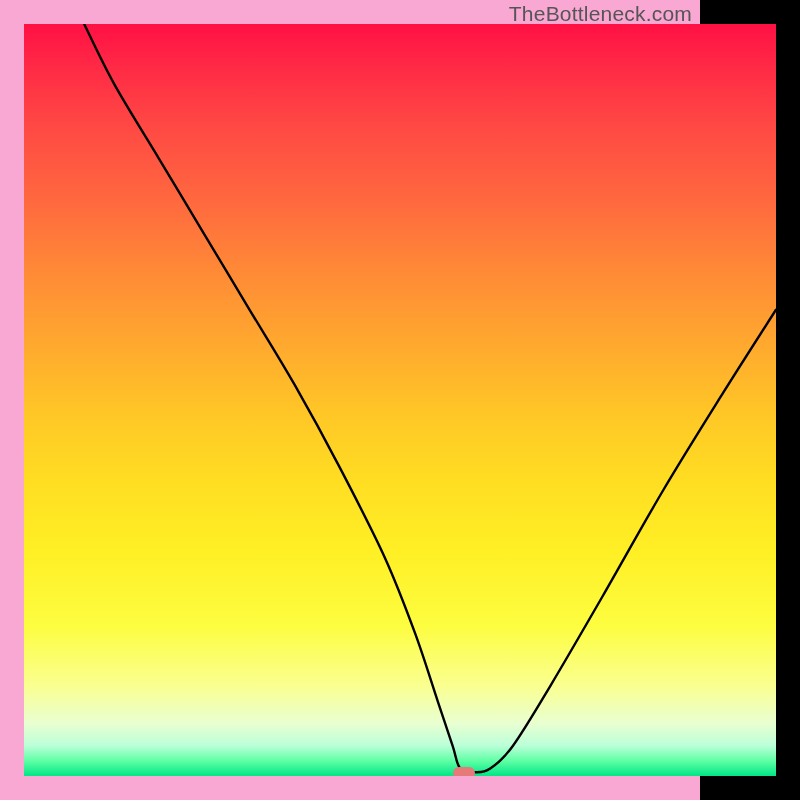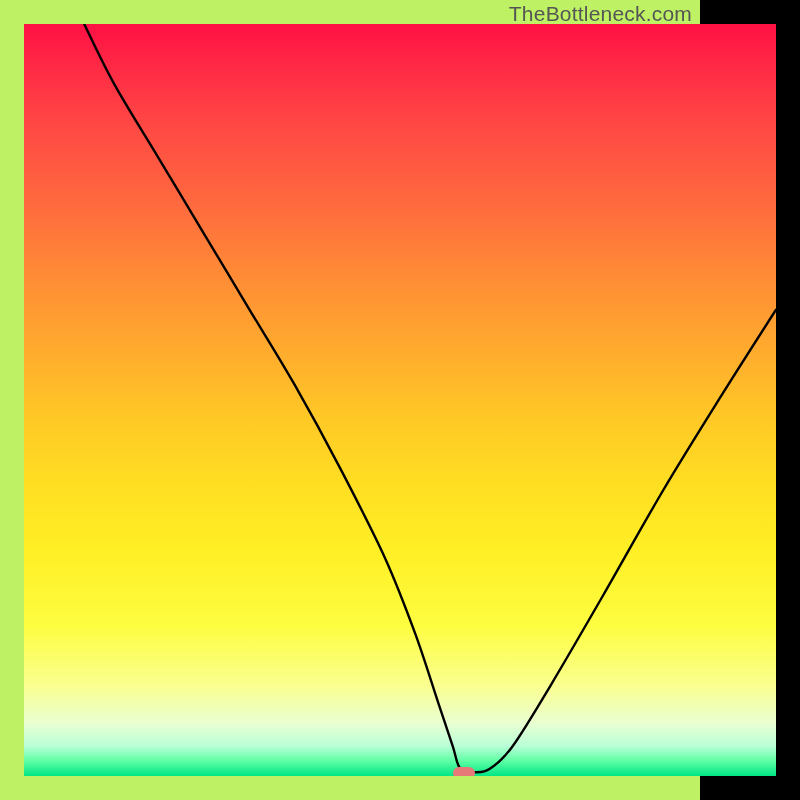--- a/index.html
+++ b/index.html
@@ -8,21 +8,21 @@
     width: 800px;
     height: 800px;
     background: #000;
     overflow: hidden;
     font-family: Arial, Helvetica, sans-serif;
   }
   .frame {
     position: relative;
     width: 700px;
     height: 800px;
-    background: #bef264;
+    background: #f9a8d4;
   }
   .watermark {
     position: absolute;
     top: 2px;
     right: 8px;
     color: #555;
     font-size: 21px;
     font-weight: 500;
     letter-spacing: 0.2px;
     z-index: 30;

